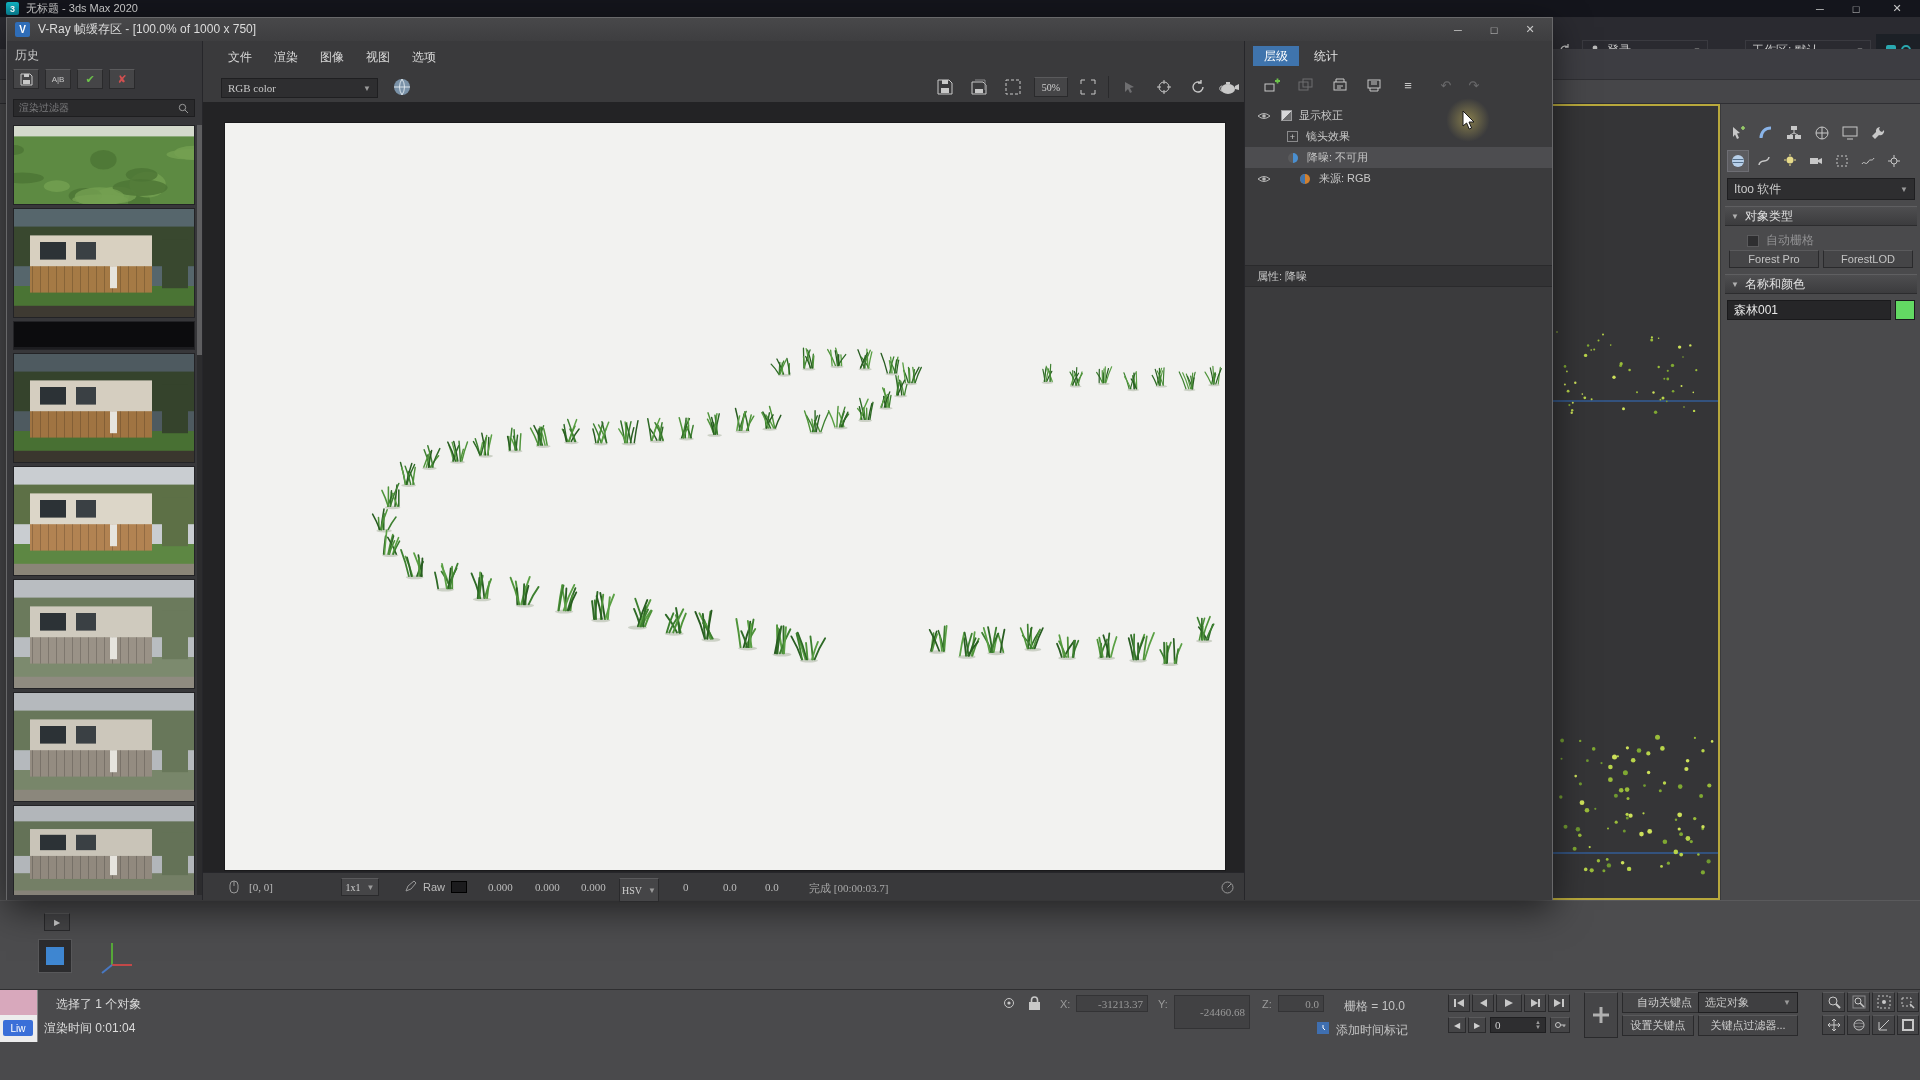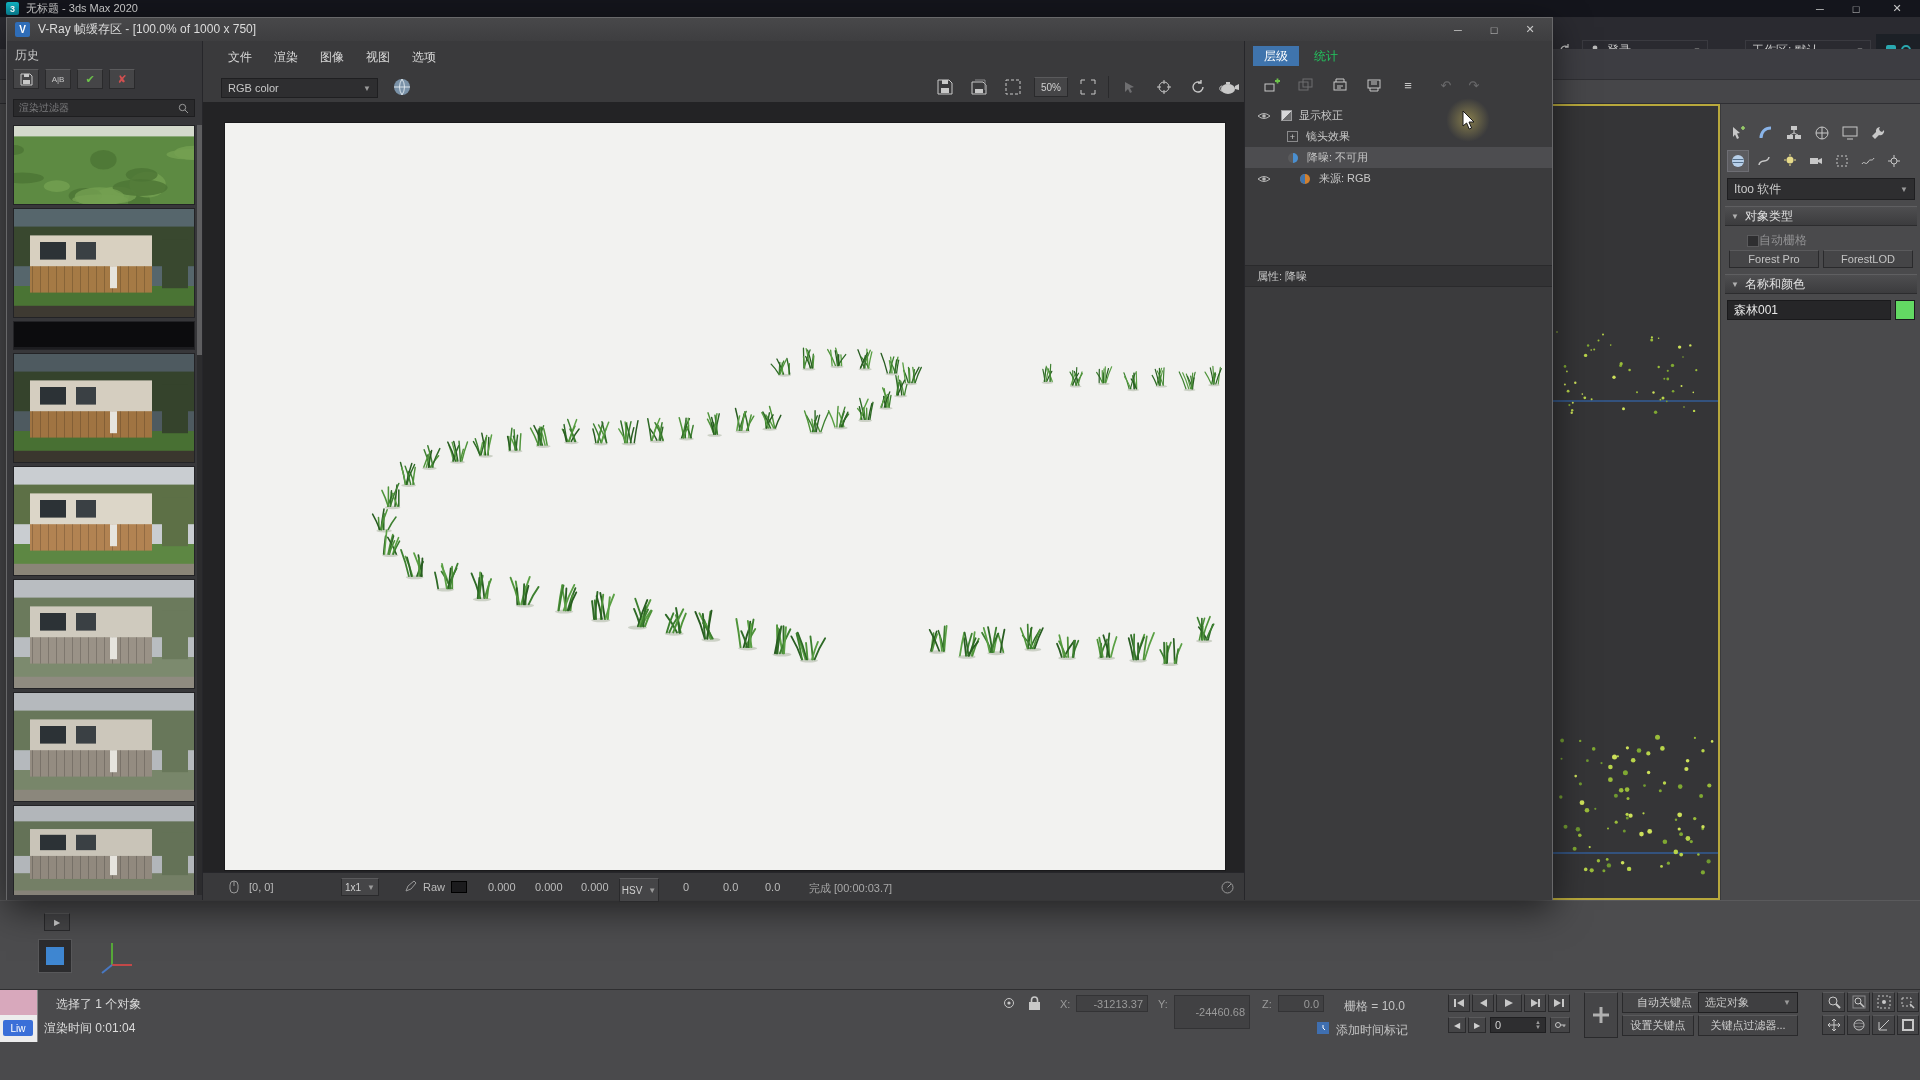--- a/index.html
+++ b/index.html
@@ -1,21 +1,21 @@
 <!DOCTYPE html>
 <html><head>
 <meta charset="utf-8">
 <style>
 *{margin:0;padding:0;box-sizing:border-box}
 html,body{background:#222}
 #screen{position:relative;width:1920px;height:1080px;background:#4a4a4c;overflow:hidden;
   font-family:"Liberation Sans",sans-serif;font-size:12px;color:#d0d0d0}
 .abs{position:absolute}
 .txt{white-space:nowrap}
-.mono{font-family:Liberation Sans, sans-serif}
+.mono{font-family:Liberation Serif, serif}
 .btn{background:#454547;border:1px solid #2a2a2c;border-top-color:#5a5a5c;color:#d0d0d0;
   display:flex;align-items:center;justify-content:center;white-space:nowrap}
 .ddl{background:#2e2e30;border:1px solid #1f1f21;color:#c8c8c8;display:flex;align-items:center;
   justify-content:space-between;padding:0 6px;white-space:nowrap}
 .caret{font-size:8px;color:#9a9a9a;margin-left:6px}
 .gi{display:flex;align-items:center;justify-content:center;color:#c8c8c8}
 .gi svg{display:block}
 .menu-item{padding:0 11px;height:22px;display:flex;align-items:center;color:#d8d8d8;cursor:default}
 .tree-row{position:absolute;left:0;width:100%;height:21px;display:flex;align-items:center}
 .tree-label{color:#c8c8c8;font-size:11px;white-space:nowrap}
@@ -362,21 +362,21 @@
       <span>Itoo 软件</span>
       <span class="caret">▼</span>
     </div>
 
     <div class="abs rollout" style="left:4px;top:102px;width:192px;height:20px">
       <span class="arr">▼</span>
       <span style="font-size:12px">对象类型</span>
     </div>
     <div class="abs" style="left:26px;top:128px;display:flex;align-items:center">
       <div style="width:12px;height:12px;background:#2e2e30;border:1px solid #5a5a5c"></div>
-      <span style="margin-left:0;color:#909092">自动栅格</span>
+      <span style="margin-left:7px;color:#909092">自动栅格</span>
     </div>
     <div class="abs btn" style="left:8px;top:146px;width:90px;height:18px;font-size:11px;color:#c4c4c4">Forest Pro</div>
     <div class="abs btn" style="left:102px;top:146px;width:90px;height:18px;font-size:11px;color:#c4c4c4">ForestLOD</div>
 
     <div class="abs rollout" style="left:4px;top:170px;width:192px;height:20px">
       <span class="arr">▼</span>
       <span style="font-size:12px">名称和颜色</span>
     </div>
     <div class="abs" style="left:6px;top:196px;width:164px;height:20px;background:#262628;border:1px solid #1a1a1c;display:flex;align-items:center;padding:0 6px;color:#e8e8e8">森林001</div>
     <div class="abs" style="left: 174px; top: 196px; width: 20px; height: 20px; border: 1px solid rgb(26, 26, 28); background: rgb(99, 217, 99);" id="objColor"></div>
@@ -1373,21 +1373,21 @@
       <div class="abs gi" style="left:1016px;top:6px;width:16px;height:16px">
         <svg width="13" height="13">
             <circle cx="6.5" cy="6.5" r="5.5" fill="none" stroke="#9a9a9a"></circle>
             <path d="M6.5 6.5L10 3" stroke="#9a9a9a"></path>
           </svg>
       </div>
     </div>
 
     <div class="abs" style="left:1237px;top:23px;width:308px;height:859px;background:#3b3b3d;border-left:1px solid #26262a">
       <div class="abs" style="left:8px;top:5px;width:46px;height:20px;background:#3f74ad;border-radius:0;display:flex;align-items:center;justify-content:center;color:#fff">层级</div>
-      <div class="abs" style="left:58px;top:5px;width:46px;height:20px;display:flex;align-items:center;justify-content:center;color:#22c55e">统计</div>
+      <div class="abs" style="left:58px;top:5px;width:46px;height:20px;display:flex;align-items:center;justify-content:center;color:#e5e5e5">统计</div>
 
       <div class="abs gi" style="left:14px;top:34px;width:26px;height:20px">
         <svg width="16" height="16">
             <rect x="1" y="7" width="9" height="7" fill="none" stroke="#c8c8c8"></rect>
             <path d="M11 4h5M13.5 1.5v5" stroke="#6cc24a" stroke-width="1.8"></path>
           </svg>
       </div>
       <div class="abs gi" style="left:48px;top:34px;width:26px;height:20px">
         <svg width="16" height="16">
             <rect x="1" y="5" width="9" height="8" fill="none" stroke="#6e6e70"></rect>

